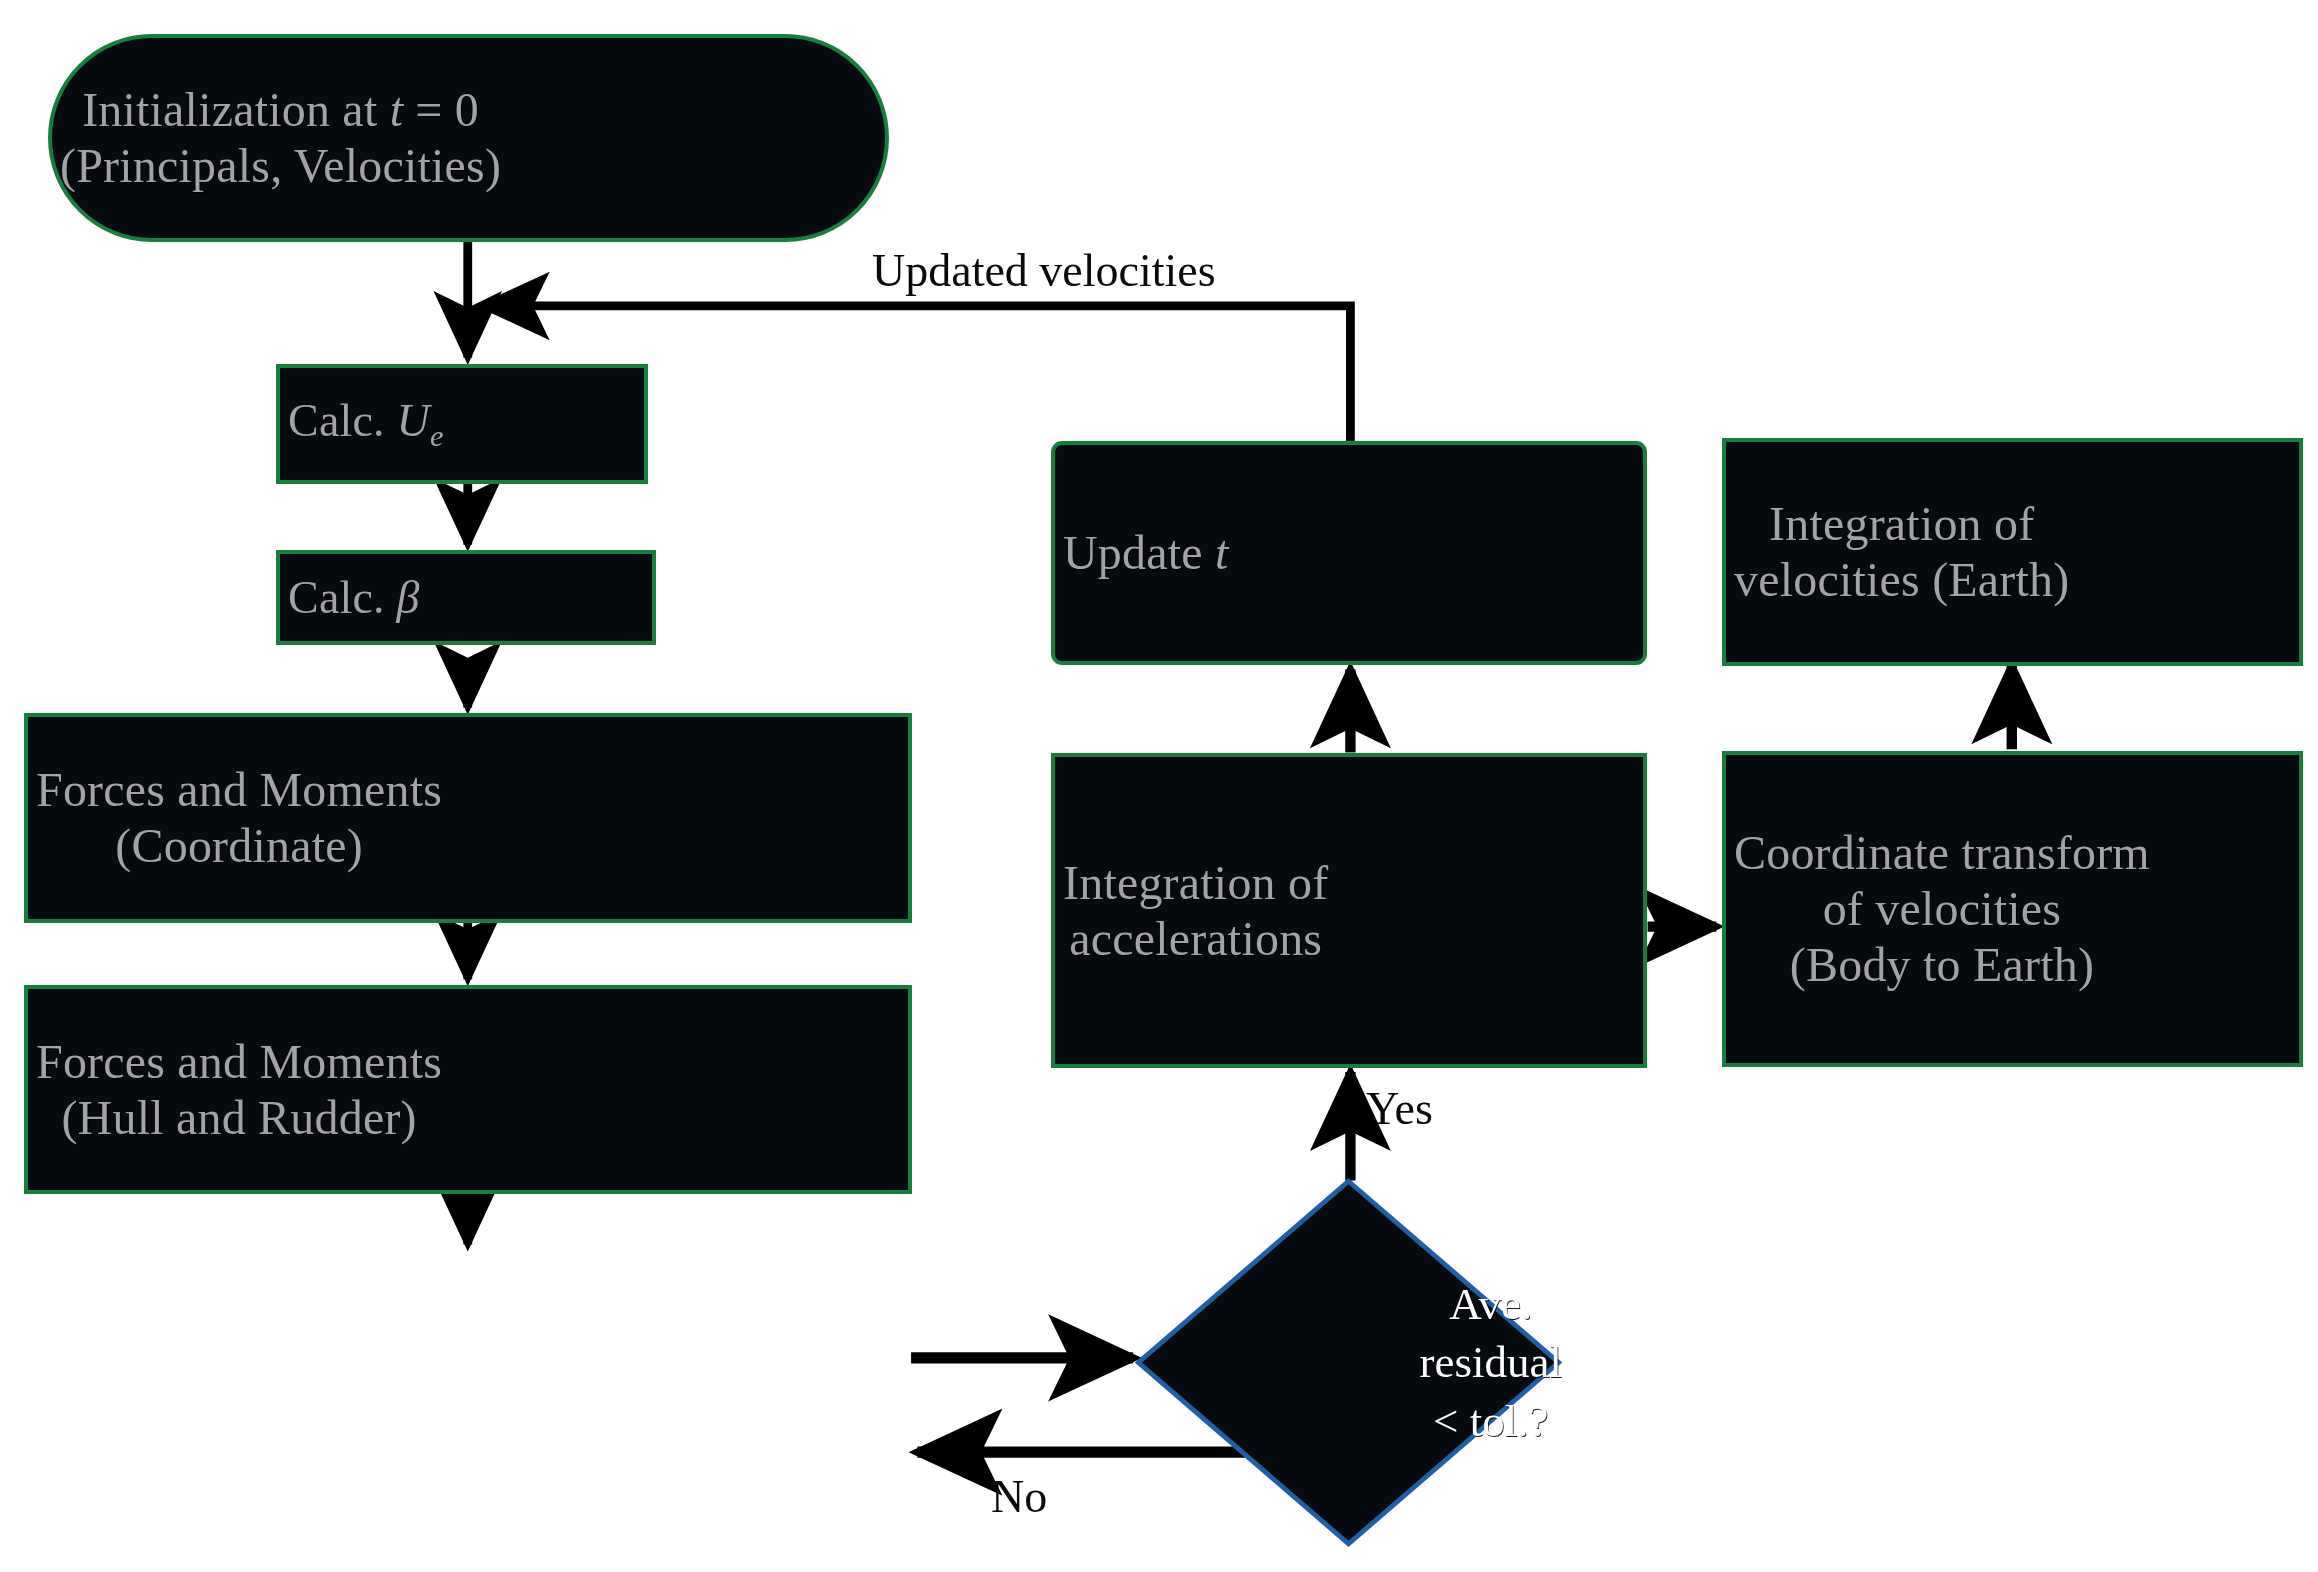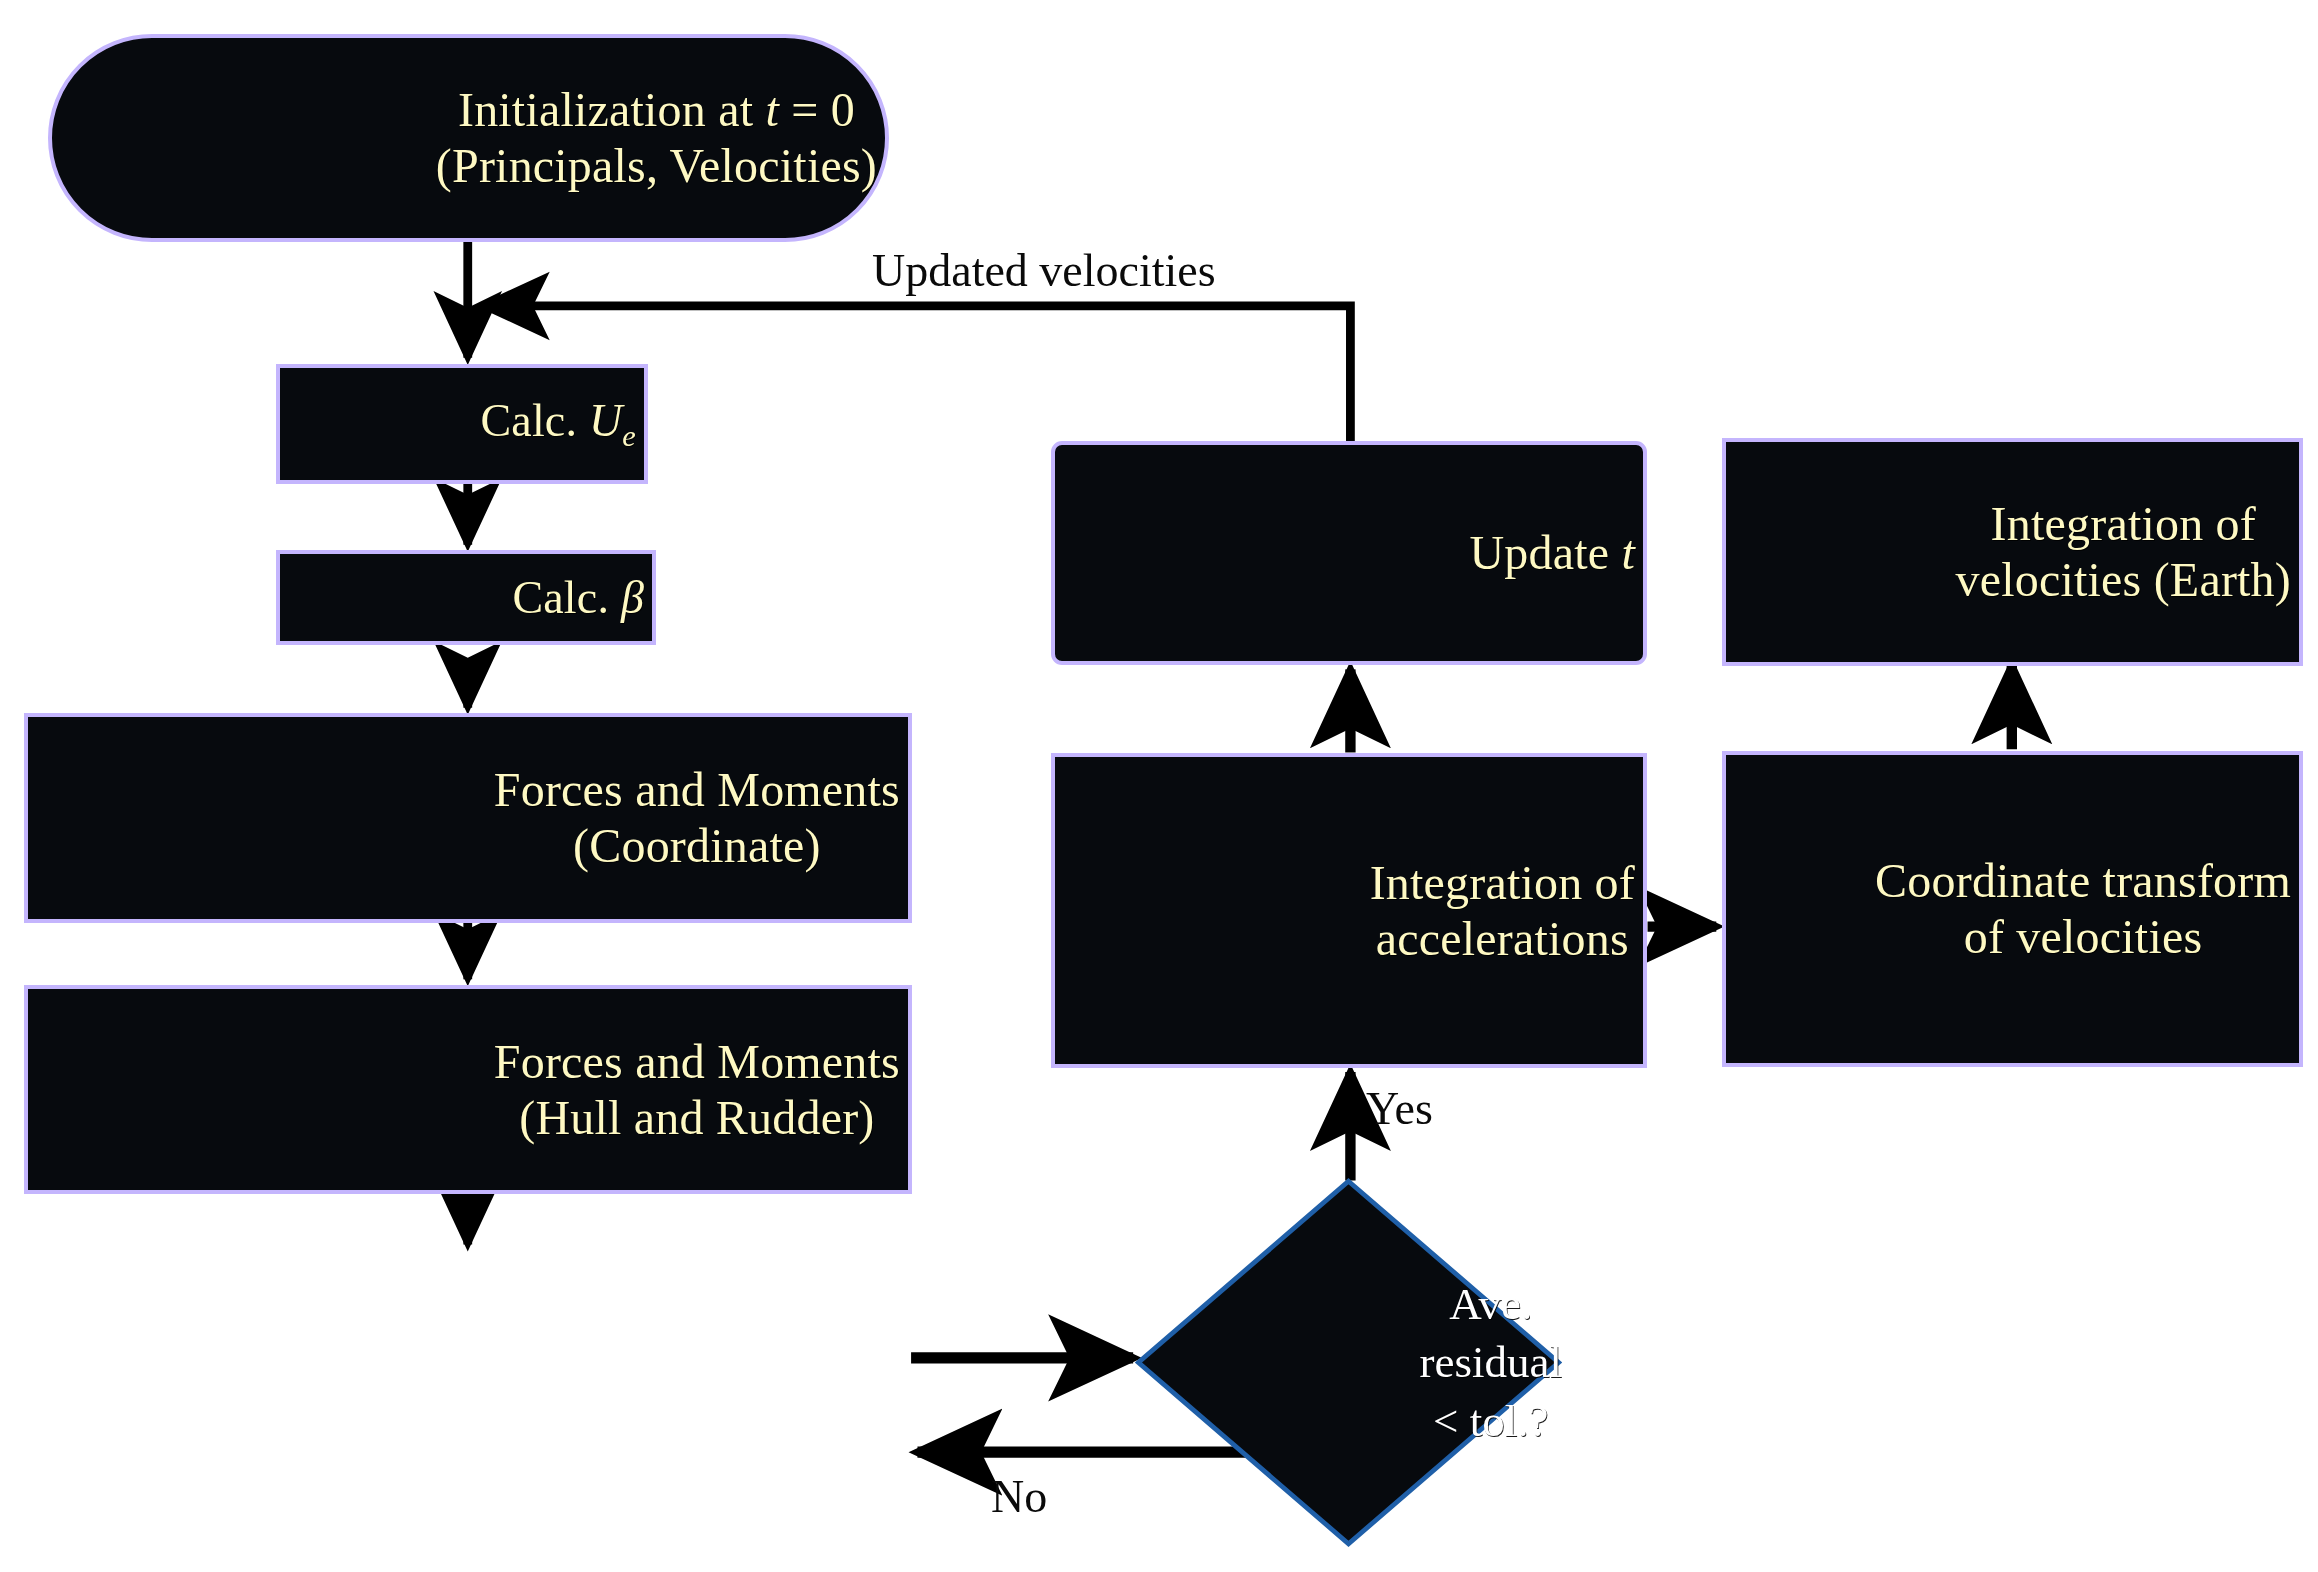--- a/index.html
+++ b/index.html
@@ -6,26 +6,26 @@
   #page{
     position:relative;
     width:2319px;height:1572px;
     background:#ffffff;
     overflow:hidden;
     font-family:"Liberation Serif","DejaVu Serif",serif;
   }
   .node{
     position:absolute;
     background:#070a0e;
-    border:4px solid #c4b5fd;
+    border:4px solid #15803d;
     box-sizing:border-box;
-    color:#fef9c3;
+    color:#a3a3a3;
     display:flex;
     align-items:center;
-    justify-content:flex-end;
+    justify-content:flex-start;
     text-align:center;
     line-height:1.16;
     letter-spacing:0.2px;
     text-shadow:0.8px 0.8px 0 rgba(0,0,0,0.9);
   }
   .node .txt{padding:0 8px;}
   .rounded{border-radius:105px;}
   .flowsvg{position:absolute;left:0;top:0;width:2319px;height:1572px;pointer-events:none;}
   .edgelabel{
     position:absolute;
@@ -132,20 +132,21 @@
     <div class="txt">
       <div>Integration of</div>
       <div>velocities (Earth)</div>
     </div>
   </div>
 
   <div class="node" style="left:1722px;top:751px;width:581px;height:316px;font-size:48px;">
     <div class="txt">
       <div>Coordinate transform</div>
       <div>of velocities</div>
+      <div>(Body to Earth)</div>
     </div>
   </div>
 
   <div class="diamond-wrap" style="left:1135px;top:1178px;width:427px;height:369px;">
     <svg width="427" height="369" viewBox="0 0 534 462" style="position:absolute;left:0;top:0;">
       <polygon points="267,4 530,231 267,458 4,231" fill="#070a0e" stroke="#1f5fa8" stroke-width="6"></polygon>
     </svg>
     <div class="diamond-label" style="font-size:45px;">
       <div>
         <div>Ave.</div>

